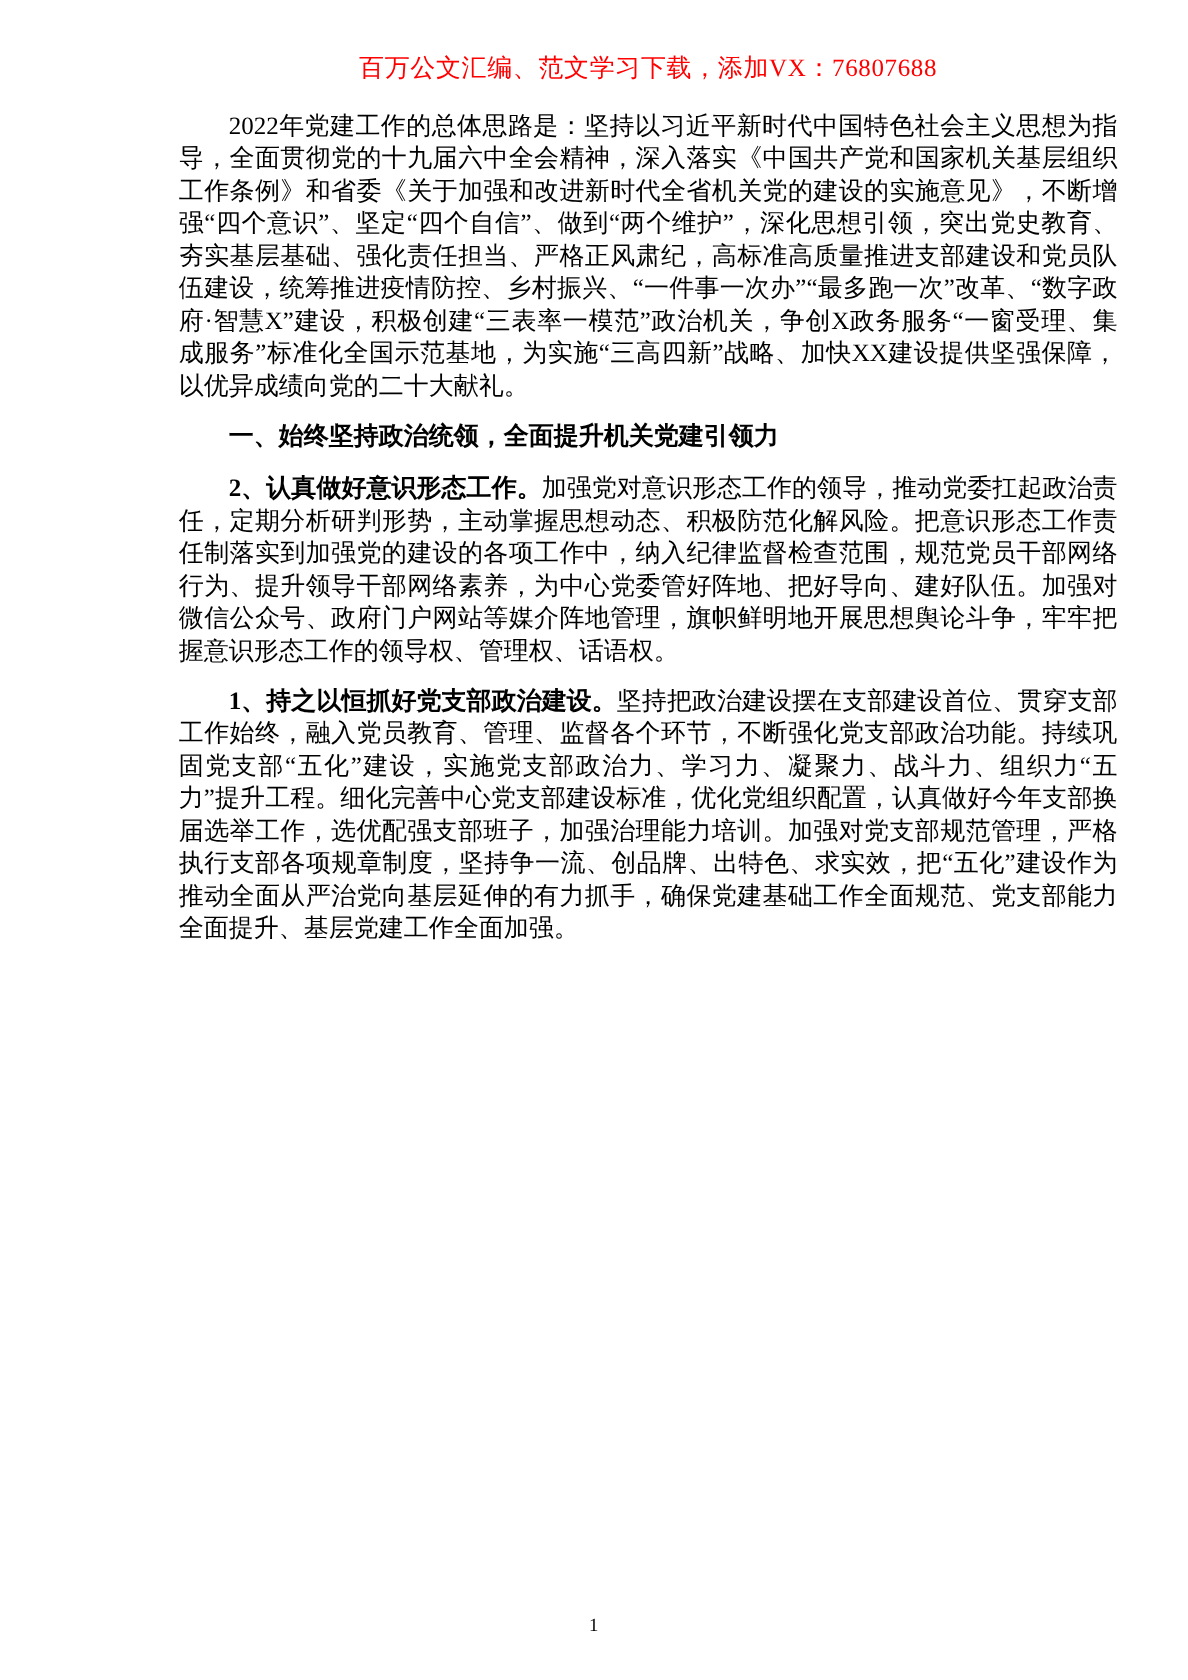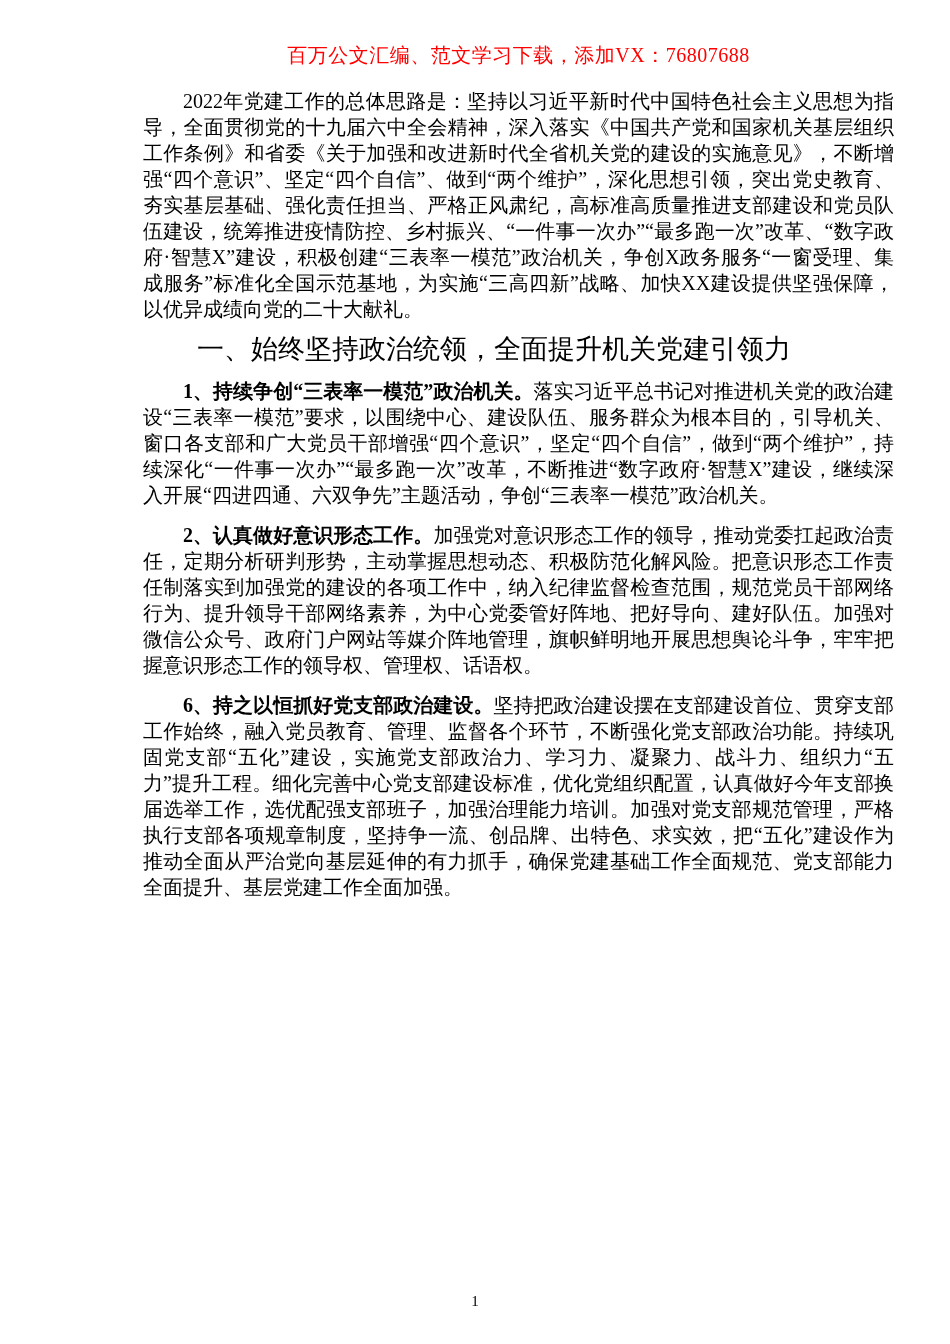--- a/index.html
+++ b/index.html
@@ -27,23 +27,23 @@
   .content {
     font-size: 20px;
     line-height: 26px;
     text-align: justify;
   }
   .para {
     margin: 0 0 14px 0;
     text-indent: 2em;
   }
   .heading {
-    font-size: 27px;
+    font-size: 20px;
     line-height: 26px;
-    font-weight: 400;
+    font-weight: 700;
     margin: 2px 0 16px 0;
     text-indent: 2em;
   }
   .lead { font-weight: 700; }
   .page-footer {
     position: absolute;
     left: 0;
     bottom: 34px;
     width: 100%;
     text-align: center;
@@ -58,25 +58,24 @@
 <div class="page">
 
   <div class="ad-header" style="color: rgb(255, 0, 0);">百万公文汇编、范文学习下载，添加VX：76807688</div>
 
   <div class="content">
 
     <p class="para"><span>2022年党建工作的总体思路是：坚持以习近平新时代中国特色社会主义思想为指导，全面贯彻党的十九届六中全会精神，深入落实《中国共产党和国家机关基层组织工作条例》和省委《关于加强和改进新时代全省机关党的建设的实施意见》，不断增强“四个意识”、坚定“四个自信”、做到“两个维护”，深化思想引领，突出党史教育、夯实基层基础、强化责任担当、严格正风肃纪，高标准高质量推进支部建设和党员队伍建设，统筹推进疫情防控、乡村振兴、“一件事一次办”“最多跑一次”改革、“数字政府·智慧X”建设，积极创建“三表率一模范”政治机关，争创X政务服务“一窗受理、集成服务”标准化全国示范基地，为实施“三高四新”战略、加快XX建设提供坚强保障，以优异成绩向党的二十大献礼。</span></p>
 
     <h2 class="heading">一、始终坚持政治统领，全面提升机关党建引领力</h2>
 
-    <p class="para"><span class="lead">1、持续争创“三表率一模范”政治机关。</span><span>落实习近平总书记对推进机关党的政治建设“三表率一模范”要求，以围绕中心、建设队伍、服务群众为根本目的，引导机关、窗口各支部和广大党员干部增强“四个意识”，坚定“四个自信”，做到“两个维护”，持续深化“一件事一次办”“最多跑一次”改革，不断推进“数字政府·智慧X”建设，继续深入开展“四进四通、六双争先”主题活动，争创“三表率一模范”政治机关。</span></p>
 
     <p class="para"><span class="lead">2、认真做好意识形态工作。</span><span>加强党对意识形态工作的领导，推动党委扛起政治责任，定期分析研判形势，主动掌握思想动态、积极防范化解风险。把意识形态工作责任制落实到加强党的建设的各项工作中，纳入纪律监督检查范围，规范党员干部网络行为、提升领导干部网络素养，为中心党委管好阵地、把好导向、建好队伍。加强对微信公众号、政府门户网站等媒介阵地管理，旗帜鲜明地开展思想舆论斗争，牢牢把握意识形态工作的领导权、管理权、话语权。</span></p>
 
 
-    <p class="para"><span class="lead">6、持之以恒抓好党支部政治建设。</span><span>坚持把政治建设摆在支部建设首位、贯穿支部工作始终，融入党员教育、管理、监督各个环节，不断强化党支部政治功能。持续巩固党支部“五化”建设，实施党支部政治力、学习力、凝聚力、战斗力、组织力“五力”提升工程。细化完善中心党支部建设标准，优化党组织配置，认真做好今年支部换届选举工作，选优配强支部班子，加强治理能力培训。加强对党支部规范管理，严格执行支部各项规章制度，坚持争一流、创品牌、出特色、求实效，把“五化”建设作为推动全面从严治党向基层延伸的有力抓手，确保党建基础工作全面规范、党支部能力全面提升、基层党建工作全面加强。</span></p>
+    <p class="para"><span class="lead">1、持之以恒抓好党支部政治建设。</span><span>坚持把政治建设摆在支部建设首位、贯穿支部工作始终，融入党员教育、管理、监督各个环节，不断强化党支部政治功能。持续巩固党支部“五化”建设，实施党支部政治力、学习力、凝聚力、战斗力、组织力“五力”提升工程。细化完善中心党支部建设标准，优化党组织配置，认真做好今年支部换届选举工作，选优配强支部班子，加强治理能力培训。加强对党支部规范管理，严格执行支部各项规章制度，坚持争一流、创品牌、出特色、求实效，把“五化”建设作为推动全面从严治党向基层延伸的有力抓手，确保党建基础工作全面规范、党支部能力全面提升、基层党建工作全面加强。</span></p>
 
 
   </div>
 
   <div class="page-footer">1</div>
 
 </div>
 
 </body></html>

